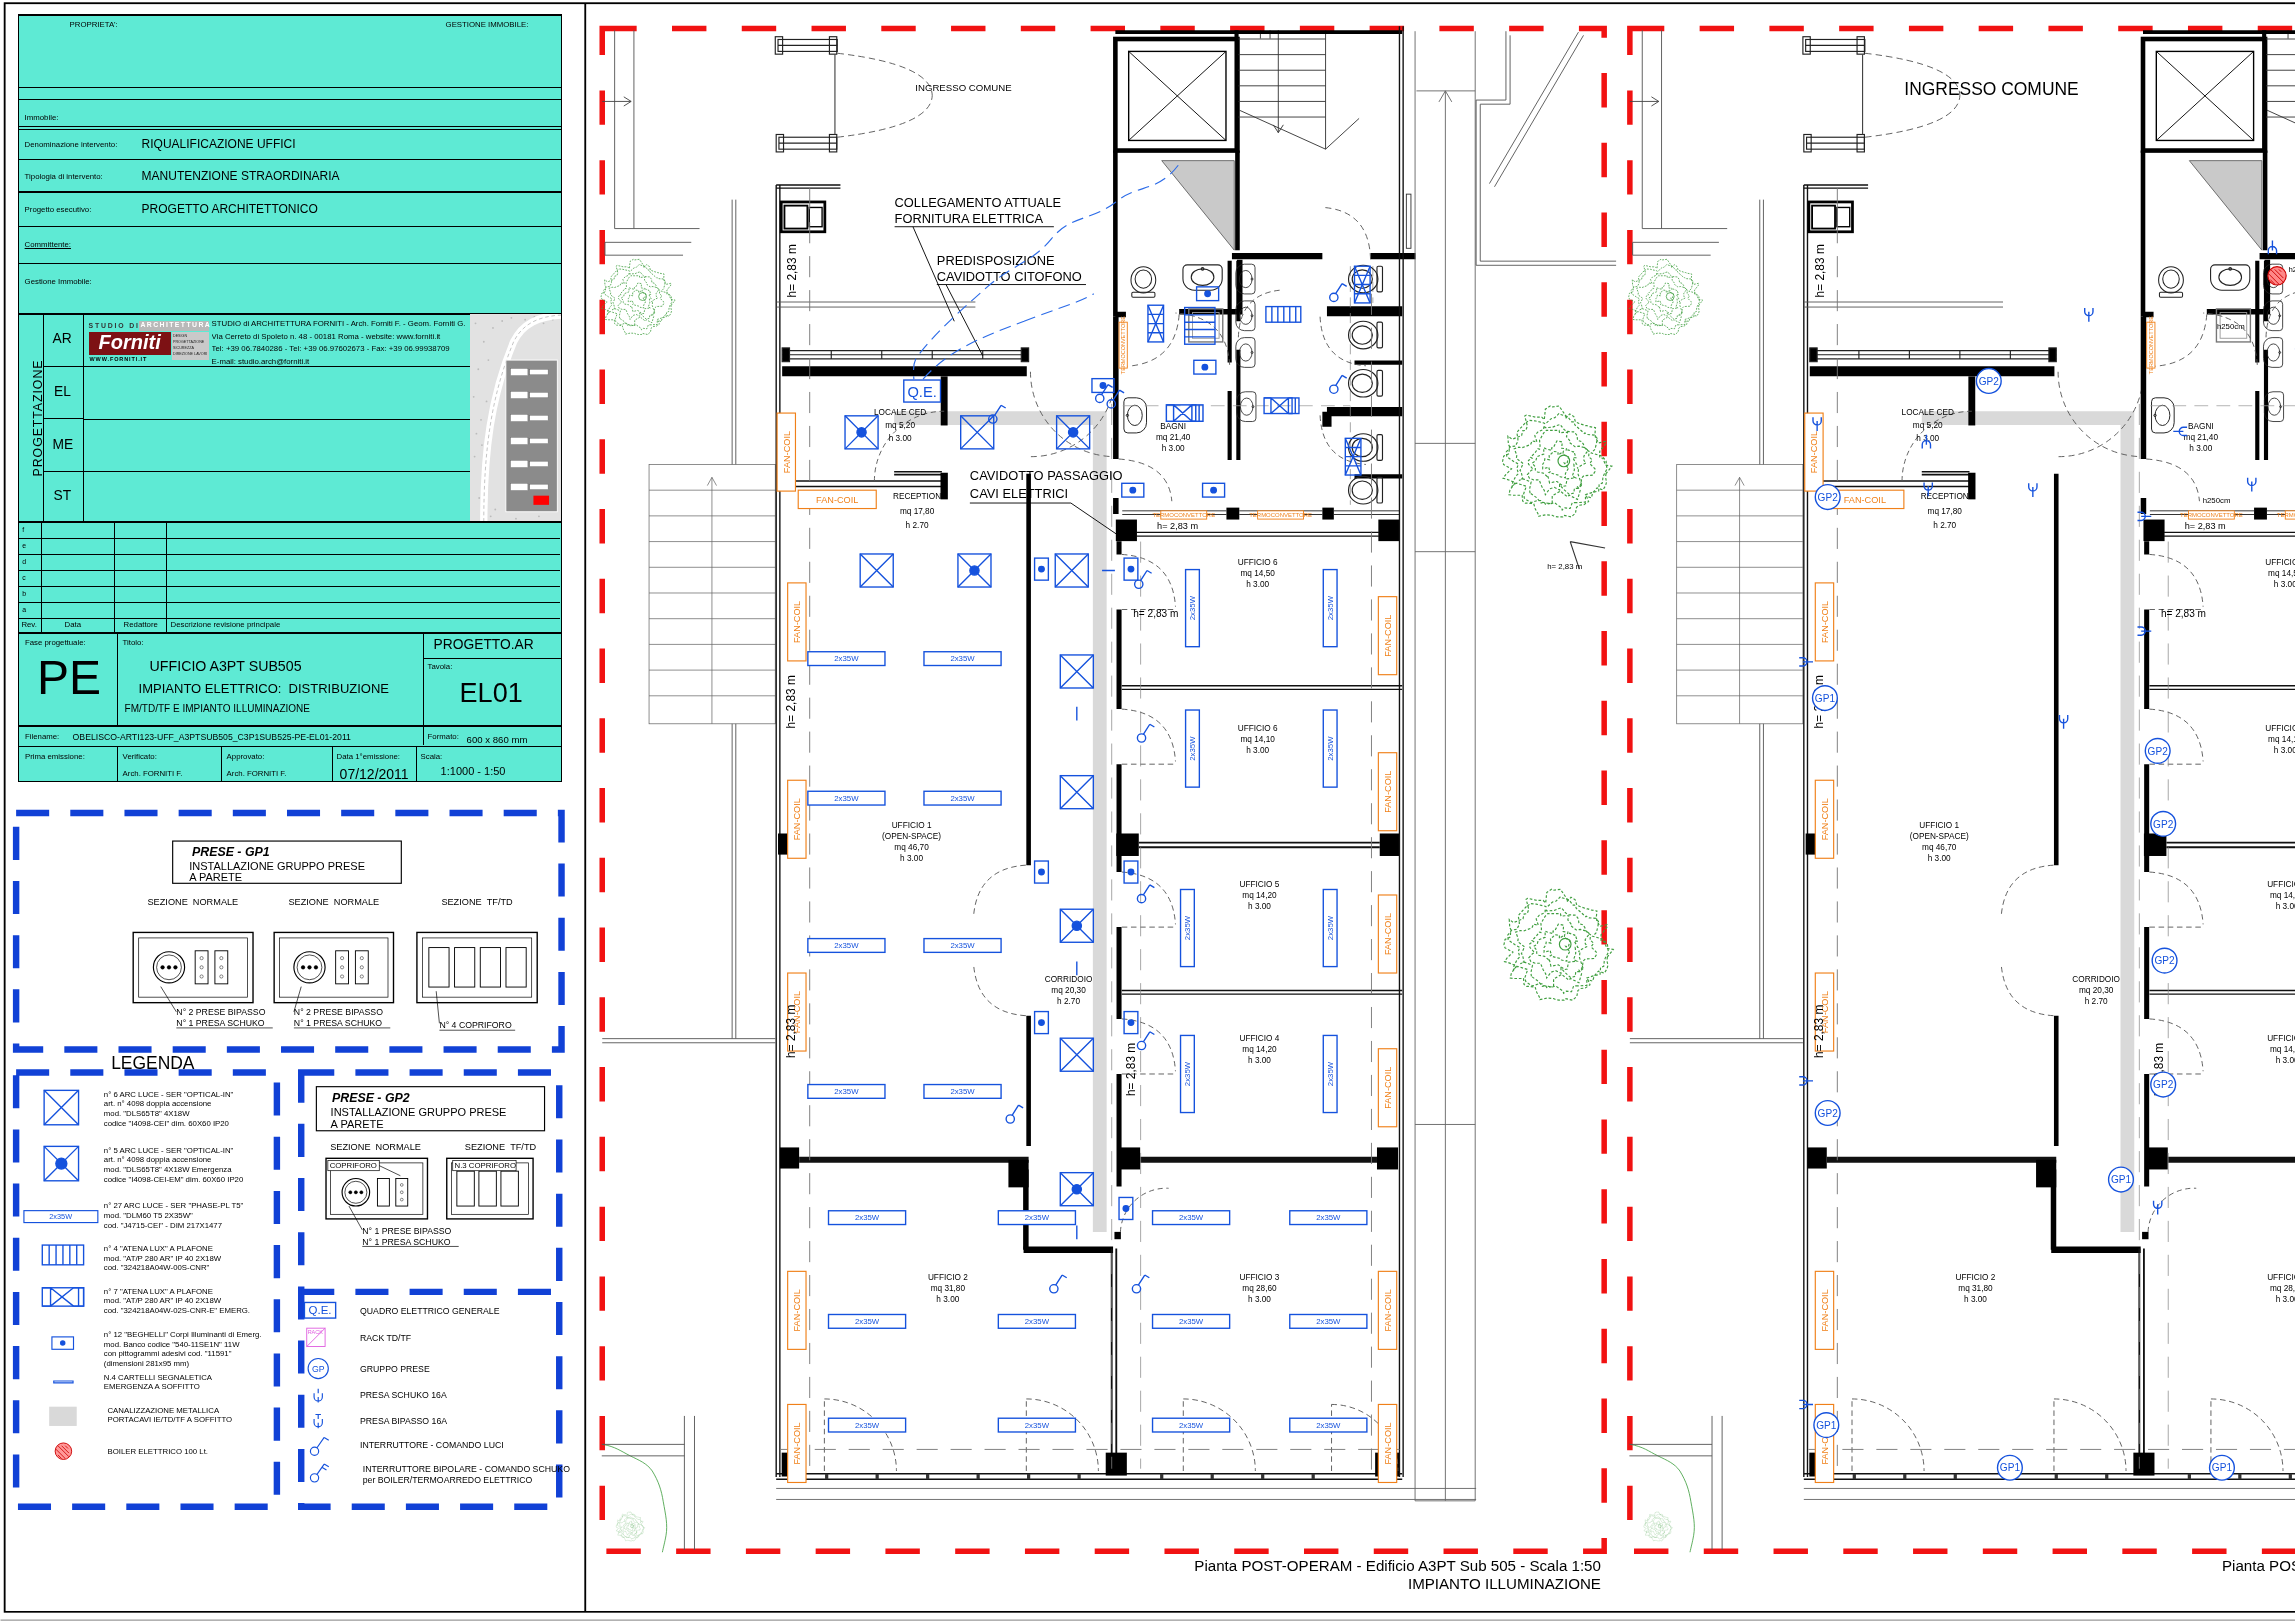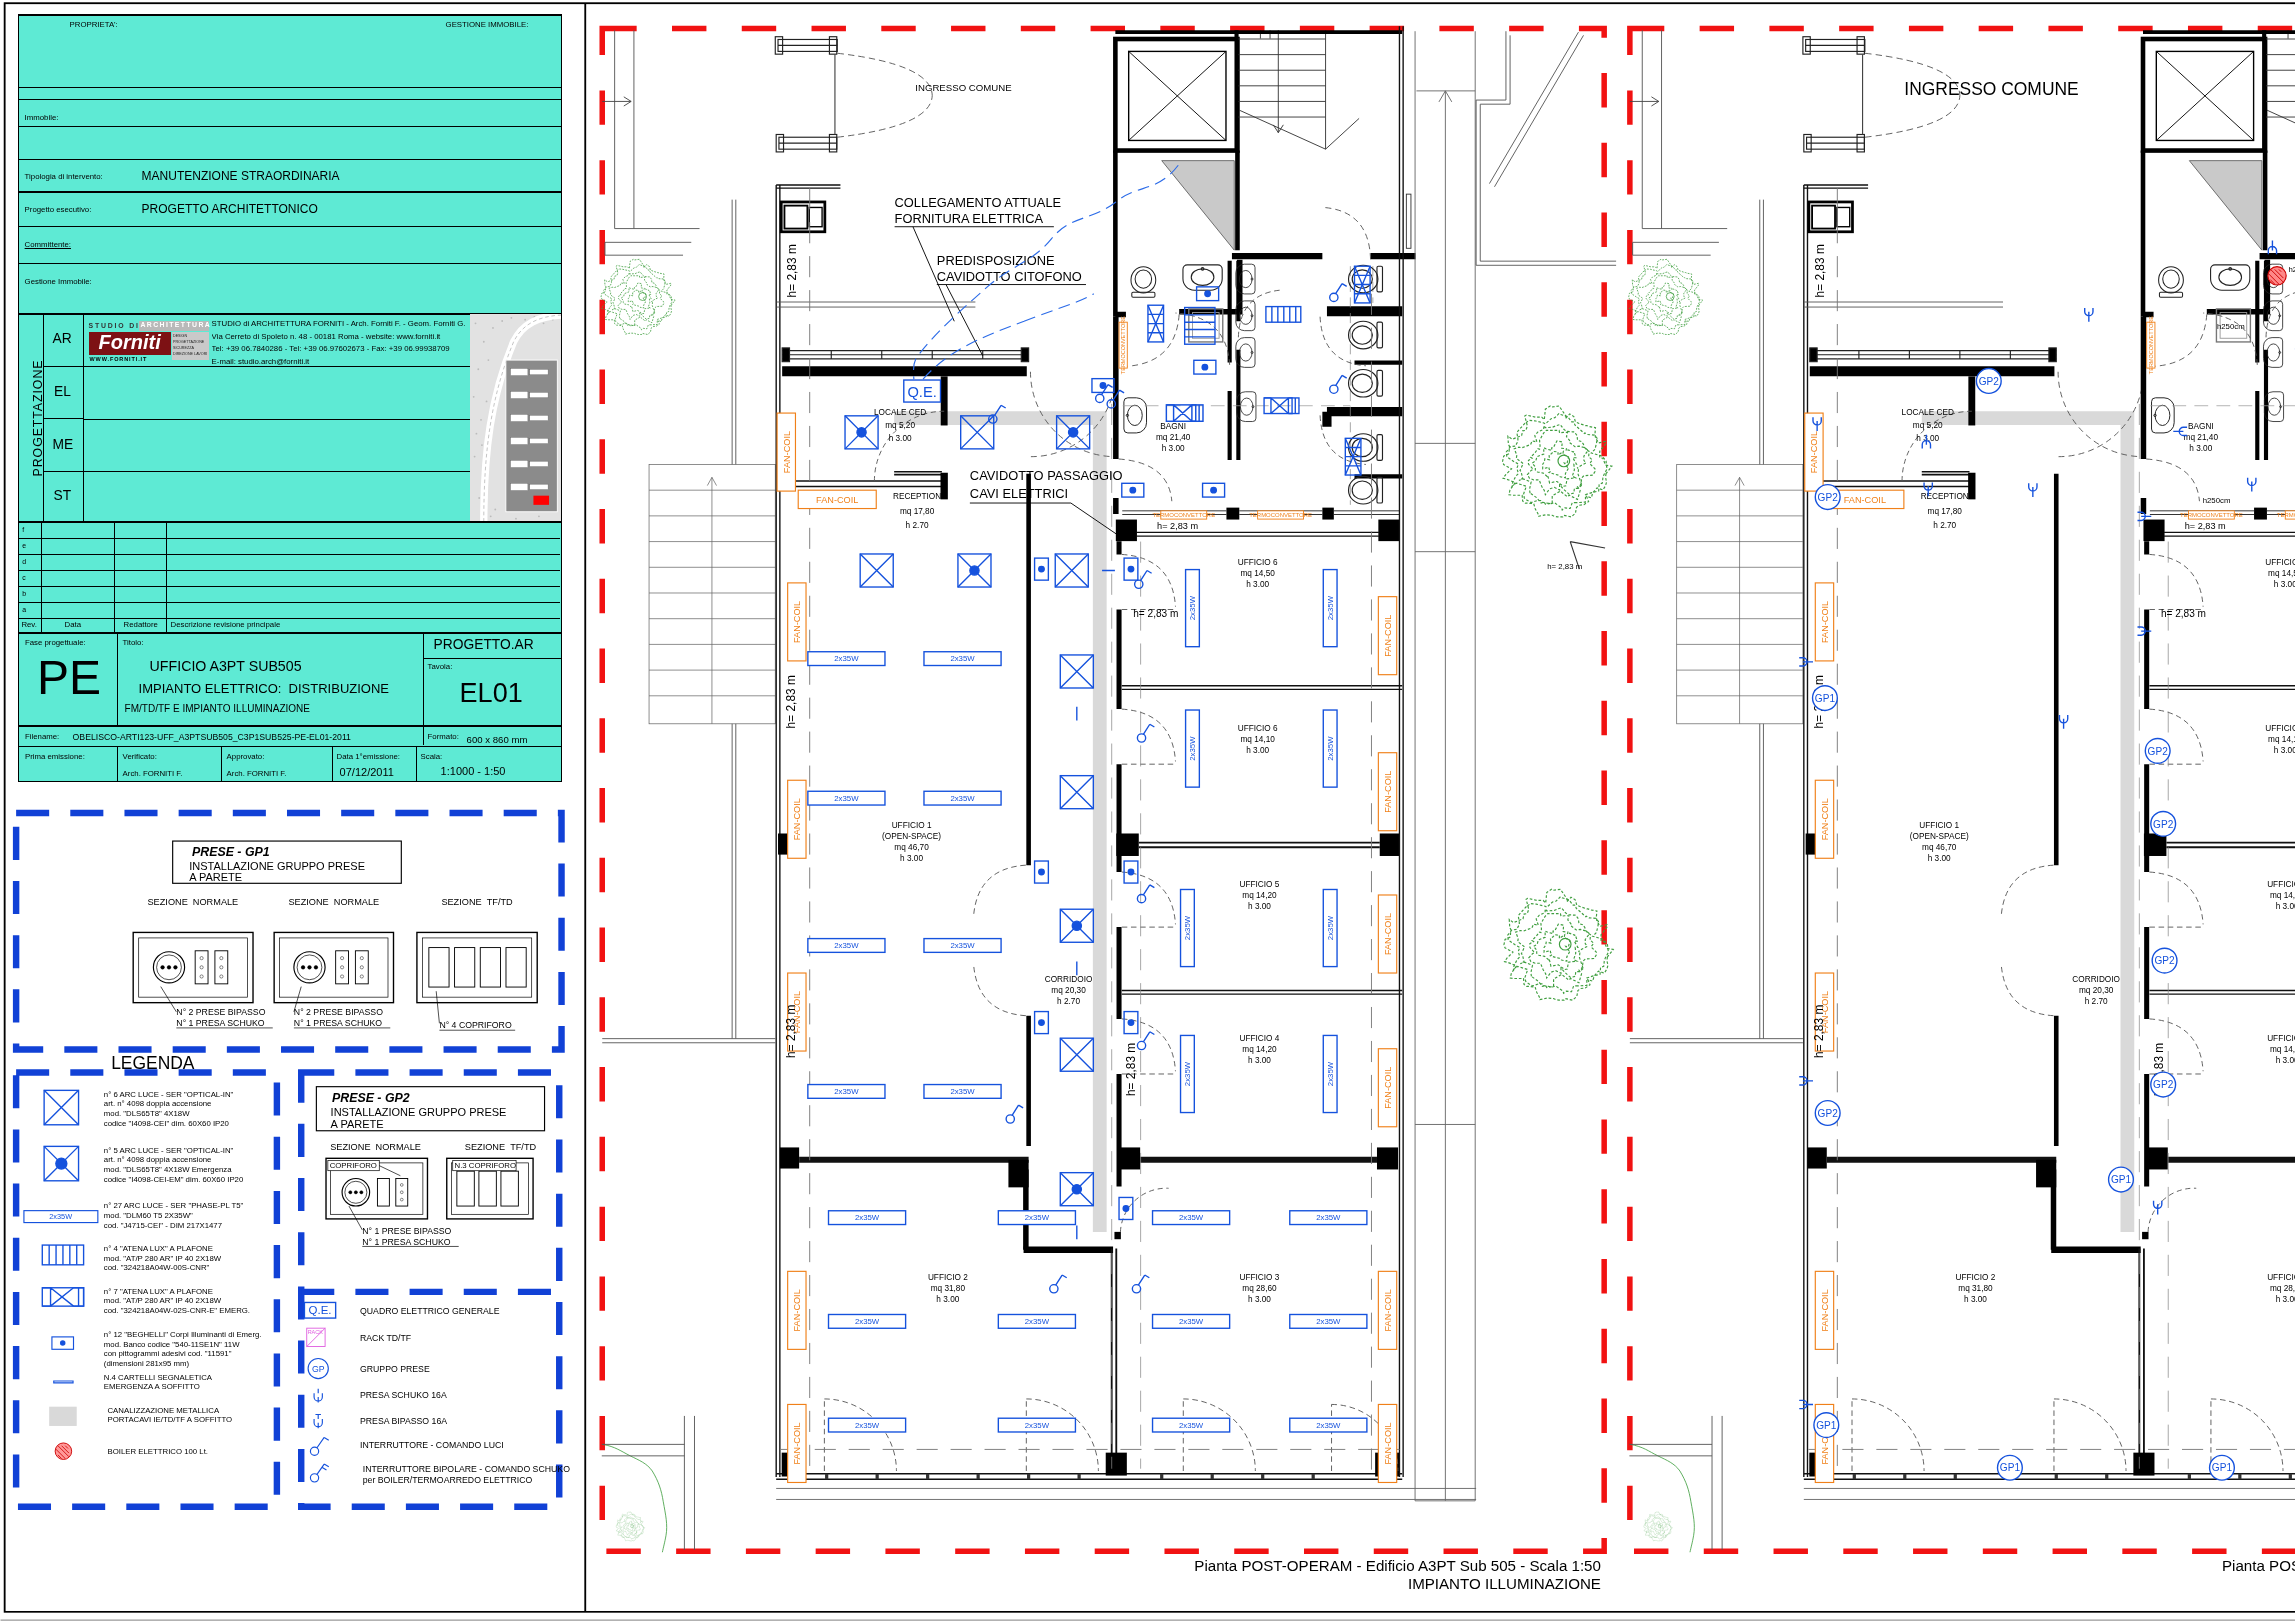--- a/index.html
+++ b/index.html
@@ -716,20 +716,24 @@
 
 <div class="cell" style="left:-1.4px;top:-1.4px;width:544px;height:74px;border-width:1.4px;">
 <span class="lbl" style="left:51px;top:4.6px;">PROPRIETA':</span>
 <span class="lbl" style="left:427px;top:4.6px;">GESTIONE IMMOBILE:</span>
 </div>
 
 <div class="cell" style="left:-1.4px;top:83px;width:544px;height:28px;border-width:1.4px;">
 <span class="lbl" style="left:6px;top:13.8px;">Immobile:</span>
 </div>
 
+<div class="cell" style="left:-1.4px;top:113px;width:544px;height:31px;border-width:1.4px;">
+<span class="lbl" style="left:6px;top:10px;">Denominazione intervento:</span>
+<span class="big" style="left:123px;top:7.3px;">RIQUALIFICAZIONE UFFICI</span>
+</div>
 
 <div class="cell" style="left:-1.4px;top:143px;width:544px;height:34px;border-width:1.4px;padding-left:40px;">
 <span class="lbl" style="left:6px;top:12px;">Tipologia di intervento:</span>
 <span class="big" style="left:123px;top:9.2px;">MANUTENZIONE STRAORDINARIA</span>
 </div>
 
 <div class="cell" style="left:-1.4px;top:175px;width:544px;height:36px;border-width:1.4px;">
 <span class="lbl" style="left:6px;top:13px;">Progetto esecutivo:</span>
 <span class="big" style="left:123px;top:10px;">PROGETTO ARCHITETTONICO</span>
 </div>
@@ -894,21 +898,21 @@
 <div class="cell" style="left:-1.4px;top:730px;width:544px;height:36px;border-width:1.4px;">
 <span class="lbl" style="left:6.4px;top:5.5px;">Prima emissione:</span>
 <div class="abs" style="left:98px;top:0;width:0;height:34px;border-left:0.9px solid #000;"></div>
 <span class="lbl" style="left:104px;top:5.5px;">Verificato:</span>
 <span class="lbl" style="left:104px;top:22px;">Arch. FORNITI F.</span>
 <div class="abs" style="left:202px;top:0;width:0;height:34px;border-left:0.9px solid #000;"></div>
 <span class="lbl" style="left:208px;top:5.5px;">Approvato:</span>
 <span class="lbl" style="left:208px;top:22px;">Arch. FORNITI F.</span>
 <div class="abs" style="left:313px;top:0;width:0;height:34px;border-left:0.9px solid #000;"></div>
 <span class="lbl" style="left:318px;top:5.5px;">Data 1°emissione:</span>
-<span class="abs" style="left:321px;top:19px;font-size:11px;">07/12/2011</span>
+<span class="abs" style="left:321px;top:19px;font-size:14px;">07/12/2011</span>
 <div class="abs" style="left:397px;top:0;width:0;height:34px;border-left:0.9px solid #000;"></div>
 <span class="lbl" style="left:402px;top:5.5px;">Scala:</span>
 <span class="abs" style="left:422px;top:18.4px;font-size:11px;">1:1000 - 1:50</span>
 </div>
 </div>
 
 <svg class="abs" style="left:0;top:780px;" width="585" height="842" viewBox="0 0 1274 1834" font-family="Liberation Sans, sans-serif">
 
 <rect x="35" y="72" width="1188" height="515" fill="none" stroke="#1141d6" stroke-width="14" stroke-dasharray="72 46"></rect>
 

